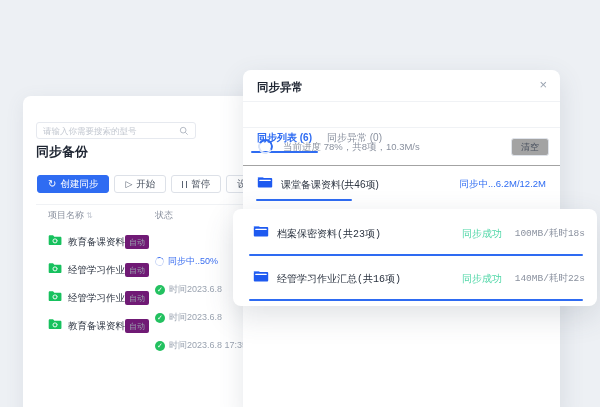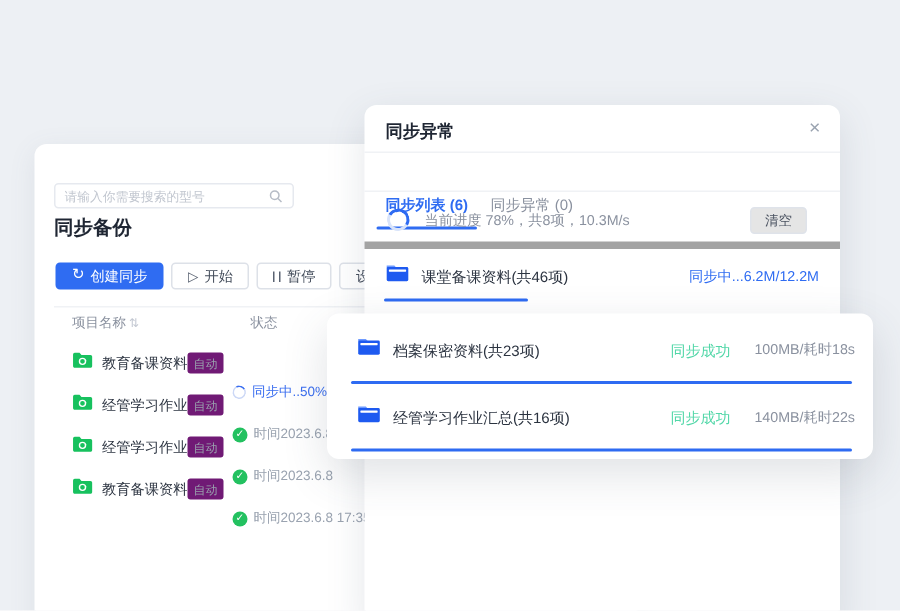--- a/index.html
+++ b/index.html
@@ -36,21 +36,21 @@
     background:#fff; font-size:9.5px; color:#454e5c; cursor:pointer; white-space:nowrap;
   }
   .btn.primary { background:#2f6cf2; border-color:#2f6cf2; color:#fff; }
   .btn .gi { font-size:9px; line-height:1; color:#5a6372; }
   .btn.primary .gi { color:#fff; font-size:10px; }
   .pause-glyph { display:inline-block; width:5px; height:7px;
     border-left:1.5px solid #5a6372; border-right:1.5px solid #5a6372; }
   .tb-divider { position:absolute; left:13px; right:0; top:108px; height:1px; background:#f0f2f5; }
   .thead { position:absolute; left:0; right:0; top:113px; height:13px; font-size:9px; color:#8a919f; }
   .thead .c1 { position:absolute; left:25px; }
-  .thead .c2 { position:absolute; left:132px;margin-left:12px; }
+  .thead .c2 { position:absolute; left:132px; }
   .sort-icon { font-size:8px; color:#c3c8d2; margin-left:2px; }
   .trow { position:absolute; left:0; right:0; height:28px; }
   .trow .f-icon { position:absolute; left:25px; top:7px; }
   .trow .rname { position:absolute; left:45px; top:9px; font-size:9.5px; color:#2b3340; white-space:nowrap; }
   .trow .rbadge { position:absolute; left:102px; top:8px; font-size:8px; color:#99a1ad;
     background:#701a75; border-radius:2px; padding:1.5px 4px; }
   .trow .rstatus { position:absolute; left:132px; top:8px; font-size:9px; color:#9aa3b0;
     display:flex; align-items:center; gap:4px; white-space:nowrap;margin-top:20px; }
   .trow .rstatus.syncing { color:#3a6ef0; }
   .mini-spin { width:9px; height:9px; border-radius:50%;
@@ -66,39 +66,39 @@
   }
   .panel-header { position:relative; height:32px; border-bottom:1px solid #f0f2f5; }
   .panel-title { position:absolute; left:14px; top:10px; font-size:11.5px; font-weight:bold; color:#1f2633; }
   .panel-close { position:absolute; right:13px; top:7px; font-size:13px; color:#9aa3b0; cursor:pointer; line-height:1.2; }
   .tabs { position:relative; height:26px; border-bottom:1px solid #f0f2f5; }
   .tab { position:absolute; top:0; height:26px; line-height:24px; font-size:10px; color:#8a919f; cursor:pointer;margin-top:24px; }
   .tab.active { color:#2f6cf2; font-weight:bold; }
   .tab.active::after { content:""; position:absolute; left:-6px; right:-6px; bottom:-1px; height:2px;
     background:#2f6cf2; border-radius:1px; }
   .tab1 { left:14px; } .tab2 { left:84px; }
-  .progress-row { position:relative; height:38px; border-bottom:5px solid #a3a3a3; }
+  .progress-row { position:relative; height:38px; border-bottom:1px solid #a3a3a3; }
   .big-spin { position:absolute; left:15px; top:11px; width:15px; height:15px; border-radius:50%;
     border:2.5px solid #d9e4fa; border-top-color:#2e6bf2; border-right-color:#2e6bf2; transform:rotate(-15deg); }
   .progress-text { position:absolute; left:40px; top:13px; font-size:9.5px; color:#8a919f; white-space:nowrap; }
-  .clear-btn { position:absolute; right:22px; top:10px; width:38px; height:18px;
-    border:1px solid #dfe3ea; border-radius:3px; background:#e5e5e5; font-size:9px; color:#4a5260;
+  .clear-btn { position:absolute; right:11px; top:10px; width:38px; height:18px;
+    border:1px solid #dfe3ea; border-radius:3px; background:#a3a3a3; font-size:9px; color:#4a5260;
     display:flex; align-items:center; justify-content:center; cursor:pointer; }
   .p-item { position:relative; height:36px; }
   .p-item .f-icon { position:absolute; left:14px; top:9px; }
   .p-item .iname { position:absolute; left:38px; top:12px; font-size:10px; color:#2b3340; white-space:nowrap; }
   .p-item .istatus { position:absolute; right:14px; top:12px; font-size:9.5px; color:#2f6cf2; white-space:nowrap; }
   .p-item .ibar { position:absolute; left:13px; bottom:1px; height:2px; width:96px;
     background:#2e6bf2; border-radius:1px; }
   
   .overlay-card {
-    position:absolute; left:218px; top:209px; width:364px; height:97px;
+    position:absolute; left:233px; top:209px; width:364px; height:97px;
     background:#fff; border-radius:8px;
     box-shadow:0 10px 30px rgba(60,72,96,.16);
-    z-index:3; padding-top:2px;
+    z-index:3; padding-top:2px;font-family:Liberation Mono, monospace;
   }
   .o-row { position:relative; height:45px; }
   .o-row .f-icon { position:absolute; left:20px; top:13px; }
   .o-row .oname { position:absolute; left:44px; top:16px; font-size:10px; color:#2b3340; white-space:nowrap; }
   .o-row .ostate { position:absolute; left:229px; top:16px; font-size:10px; color:#52d7a8; white-space:nowrap; }
   .o-row .odetail { position:absolute; right:12px; top:16px; font-size:9.5px; color:#8a919f; white-space:nowrap; }
   .o-row .obar { position:absolute; left:16px; right:14px; bottom:0; height:2px;
     background:#2e6bf2; border-radius:1px; }
   .f-icon svg { display:block; }
 </style>

